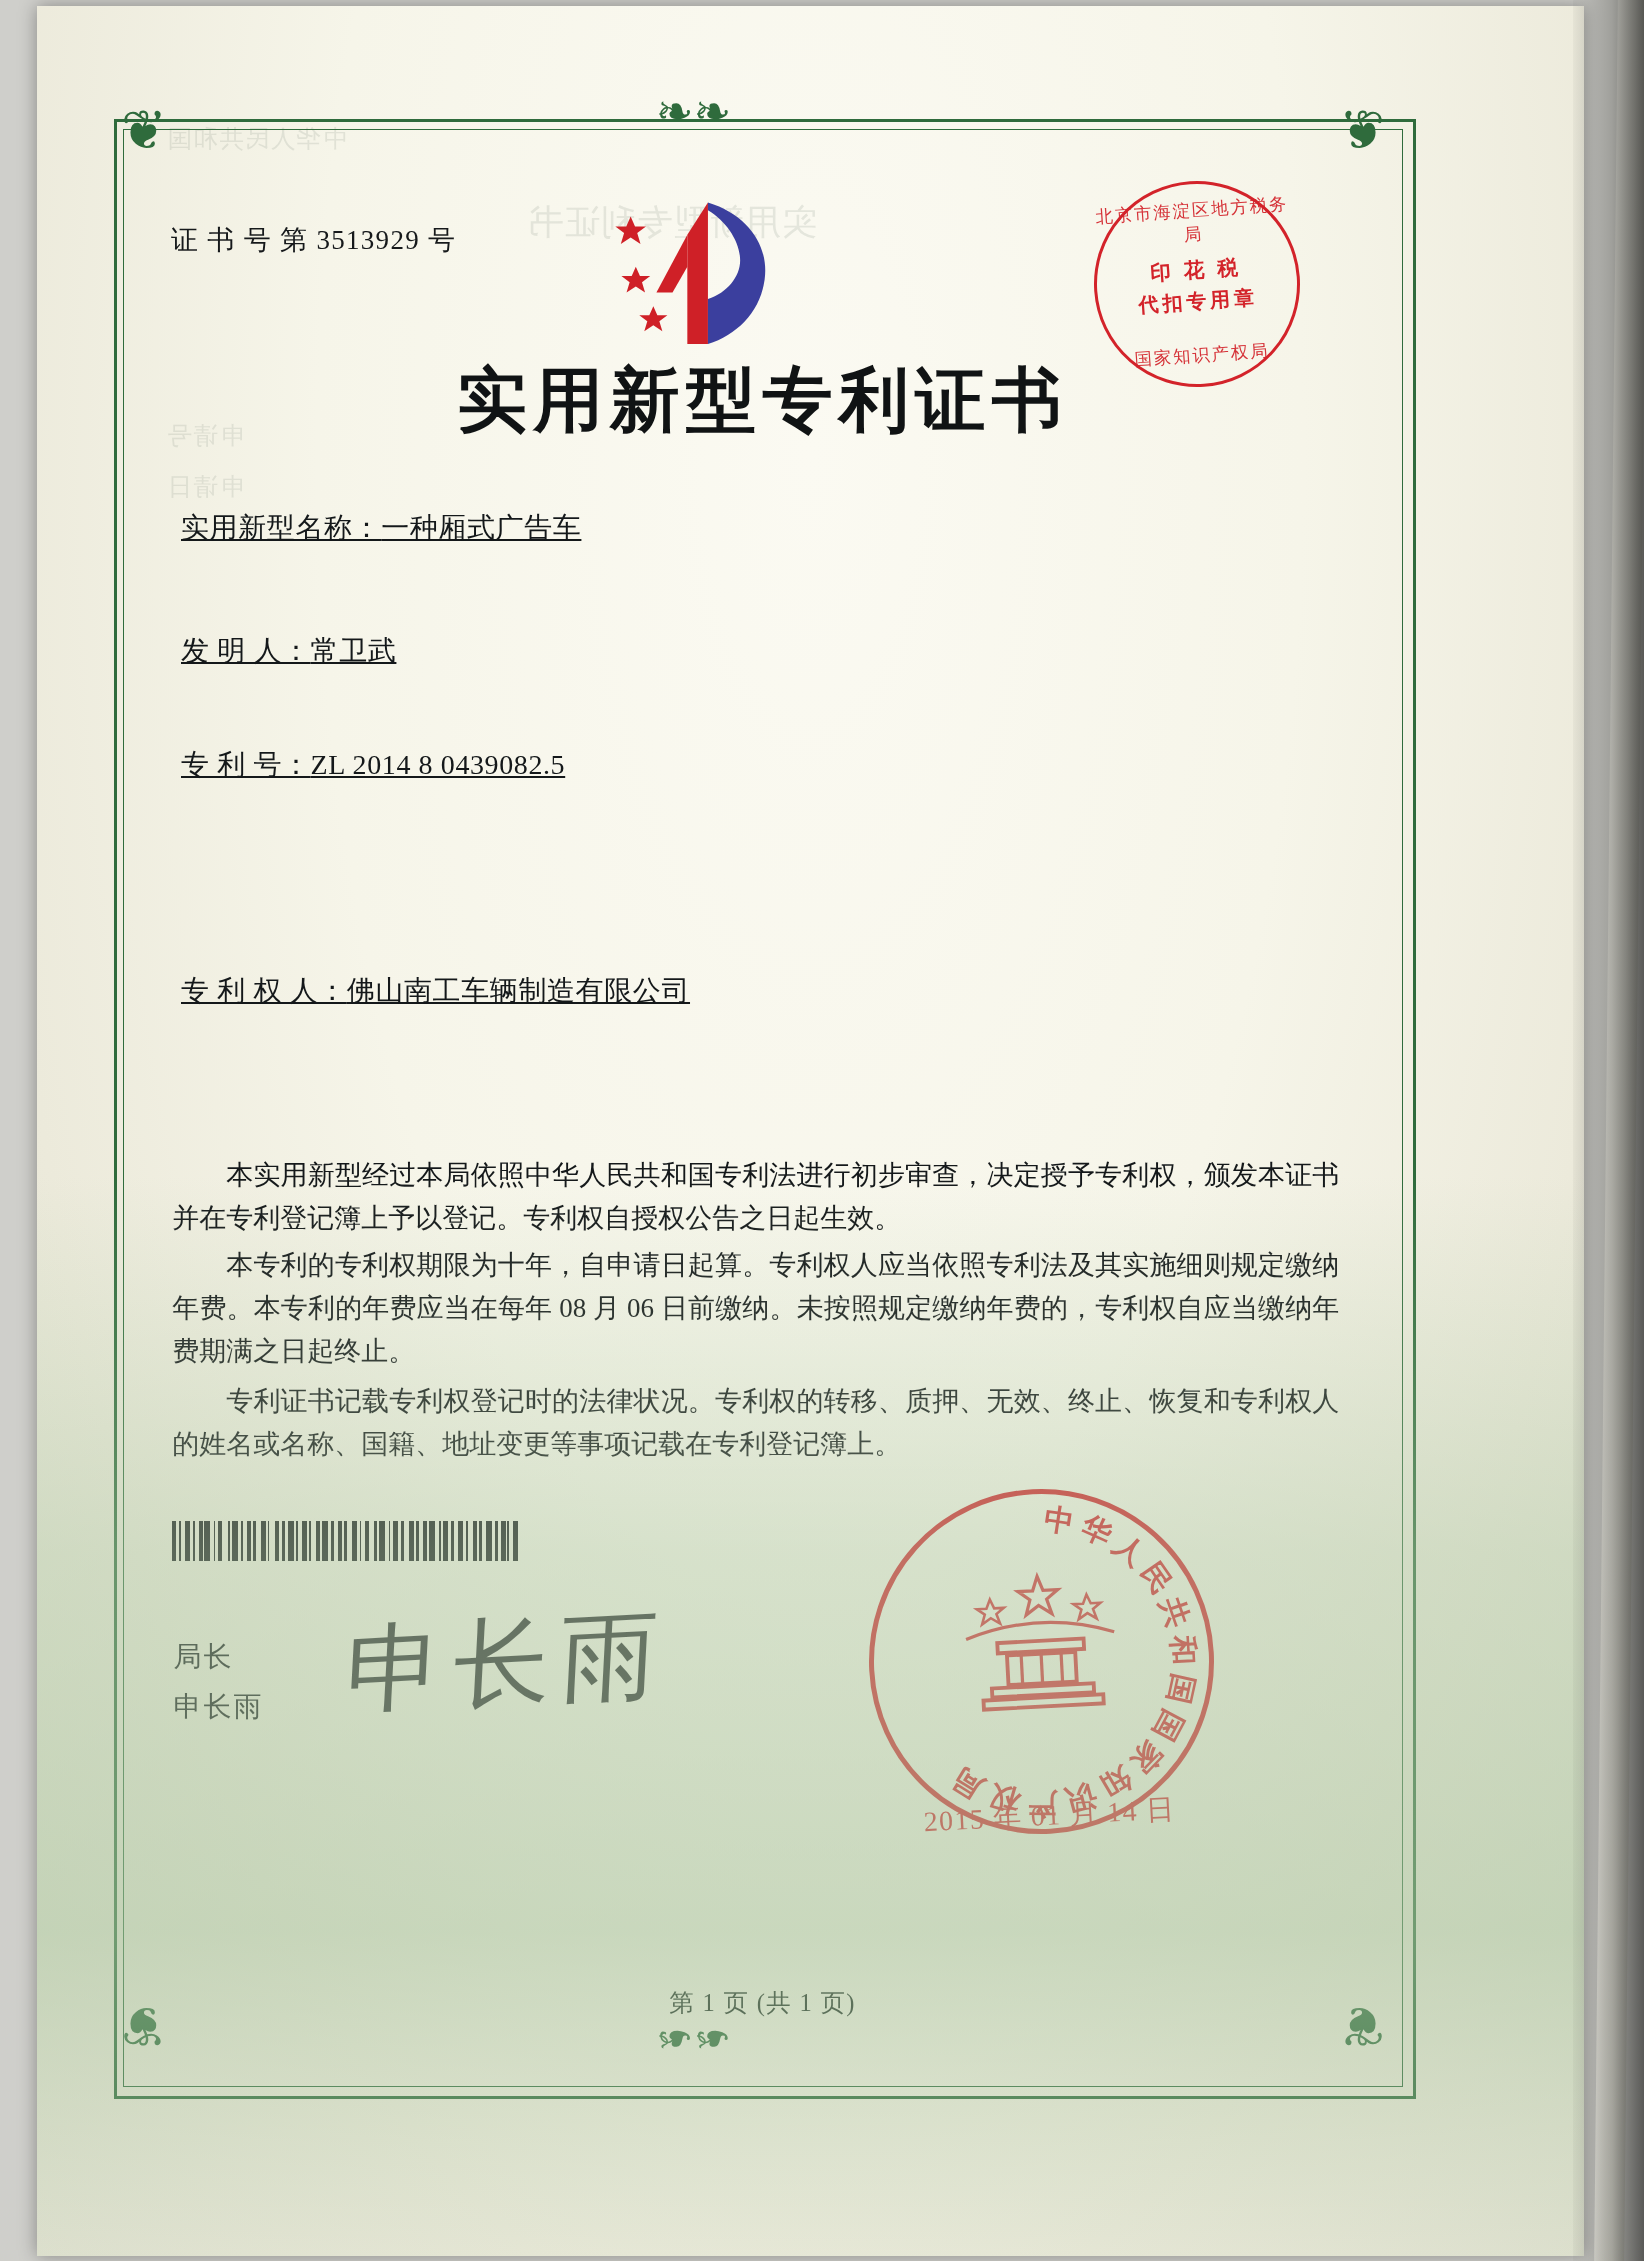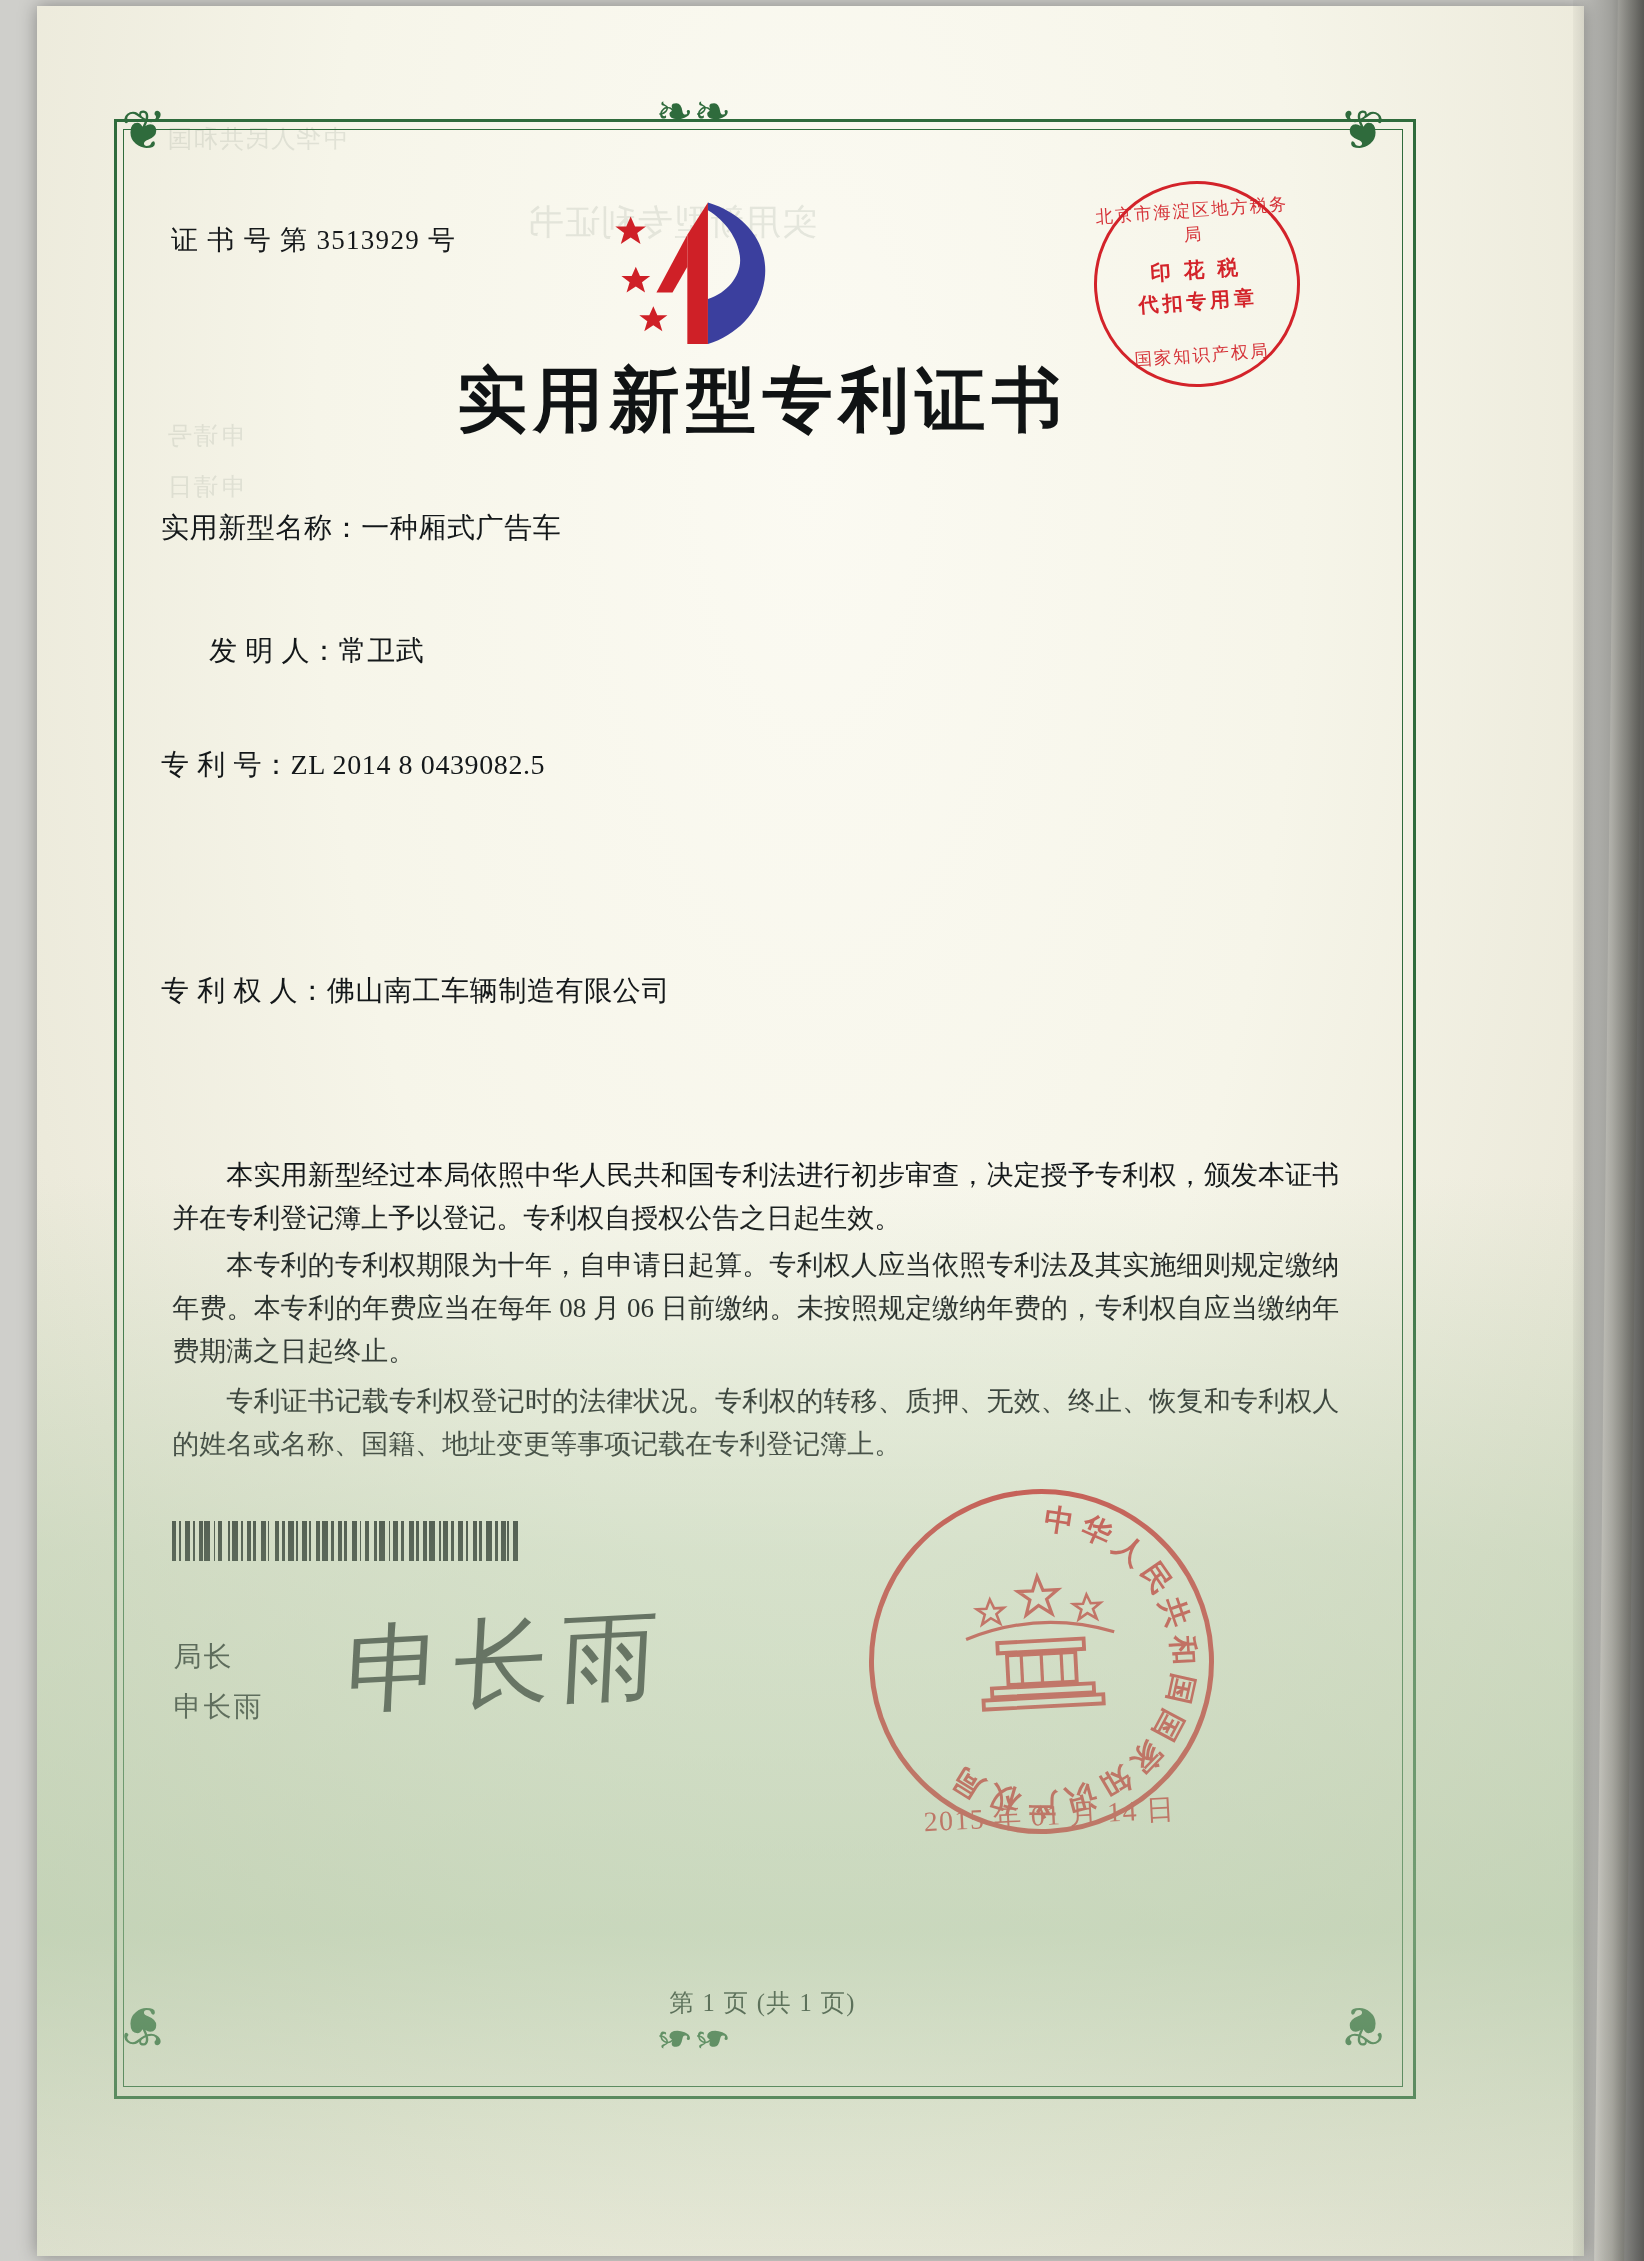--- a/index.html
+++ b/index.html
@@ -89,29 +89,29 @@
 
   h1#title{
     position:absolute;left:0;top:193px;width:100%;
     text-align:center;margin:0;
     font-family:"Liberation Serif","DejaVu Serif",serif;
     font-size:70px;font-weight:bold;letter-spacing:6.4px;
     color:#101314;
   }
 
   .field{
-    position:absolute;left:8px;
-    font-family:"Liberation Serif","DejaVu Serif",serif;
-    font-size:28px;color:#14181a;white-space:nowrap;
+    position:absolute;left:28px;
+    font-family:"Liberation Serif","DejaVu Serif",serif;
+    font-size:28px;color:#14181a;white-space:nowrap;text-decoration:underline;
   }
   .field .lab{letter-spacing:0.6px;}
   .field .val{letter-spacing:0.6px;}
 
   .f1{top:348px;}
-  .f2{top:471px;margin-left:48px;}
+  .f2{top:471px;}
   .f3{top:585px;}
   .f4{top:700px;}
   .f5{top:811px;}
   .f6{top:923px;}
 
   .para{
     position:absolute;left:19.3px;width:1167px;
     font-family:"Liberation Serif","DejaVu Serif",serif;
     font-size:27px;line-height:43px;text-indent:54px;
     text-align:justify;color:#14181a;

